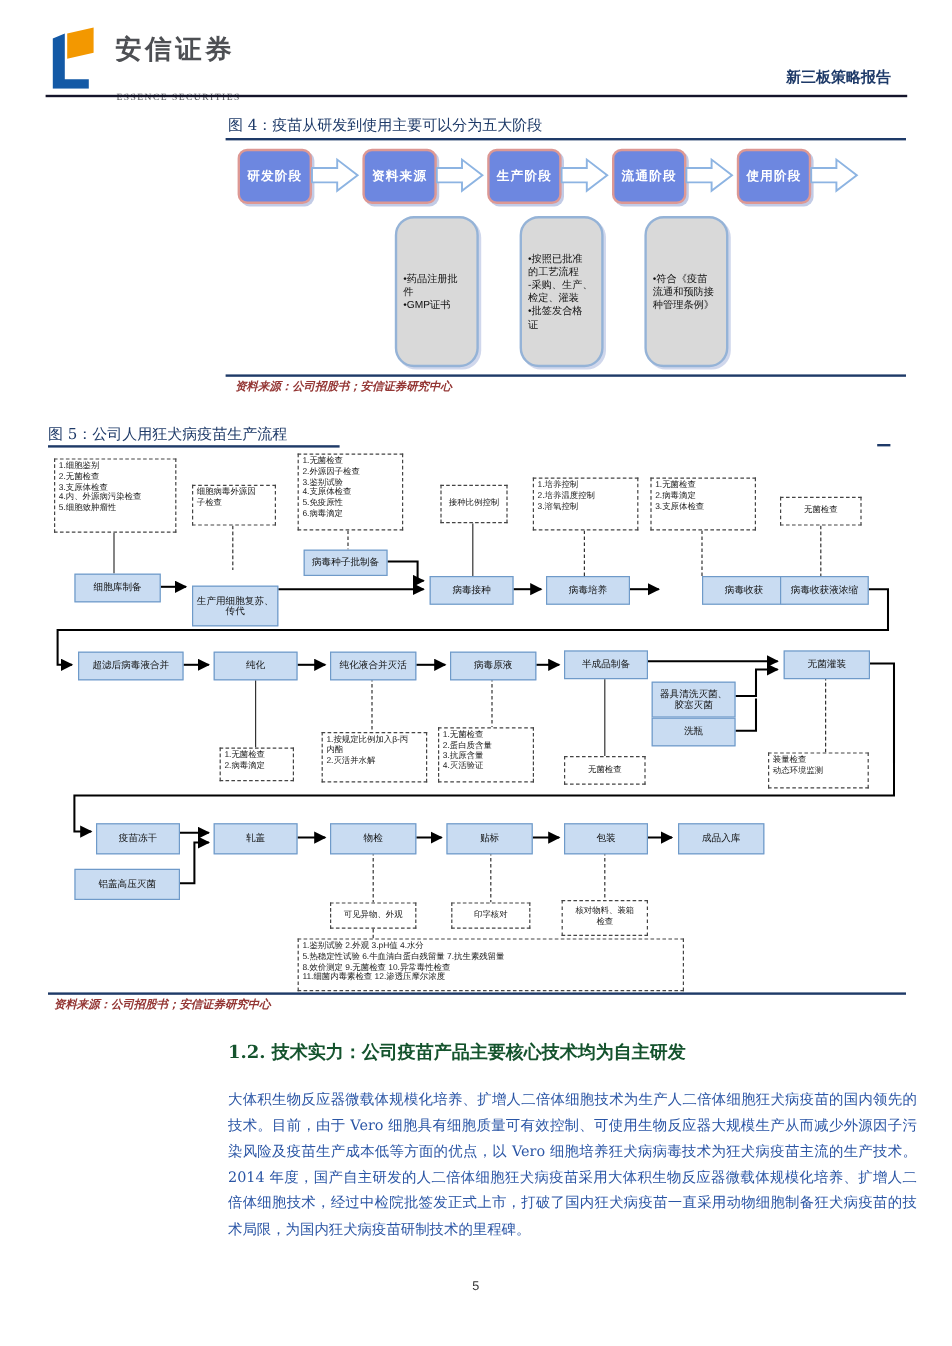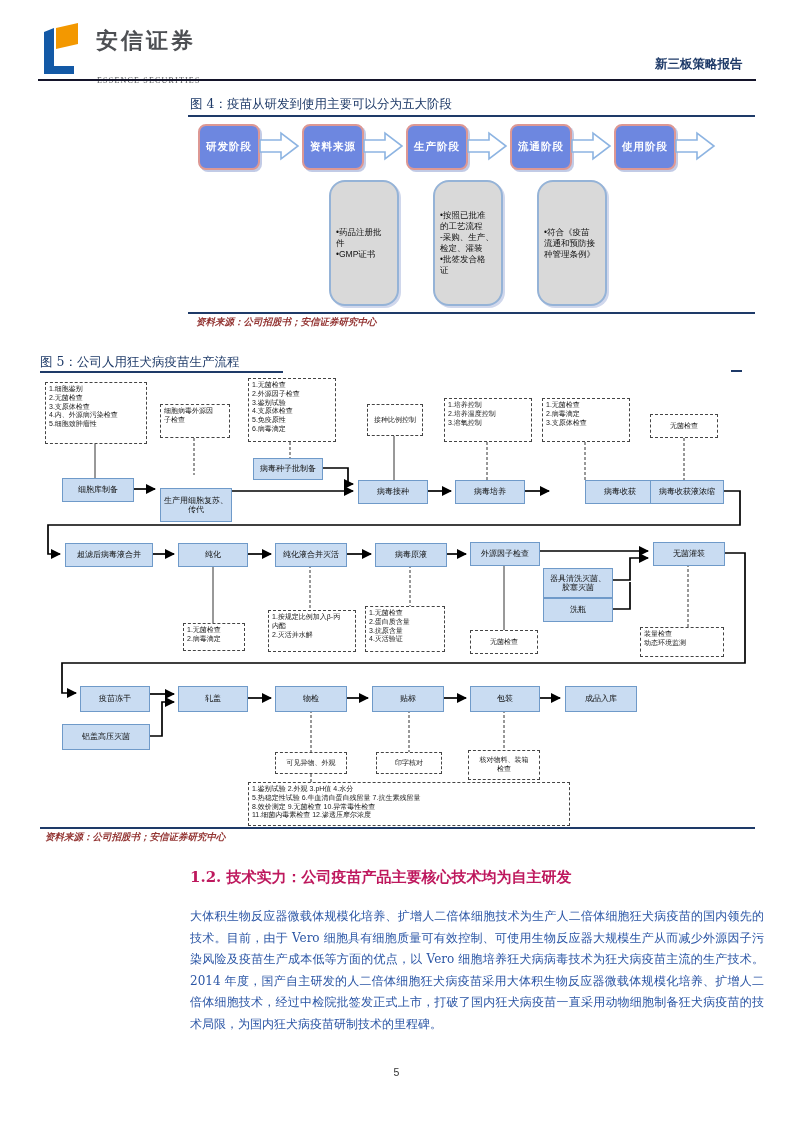--- a/index.html
+++ b/index.html
@@ -23,21 +23,21 @@
   .graybox{position:absolute;width:66px;height:122px;background:#d9d9d9;border:2px solid #95b3d7;border-radius:16px;
            display:flex;align-items:center;box-shadow:2px 2px 0 rgba(120,140,200,.35);}
   .graybox .txt{font-size:8.5px;line-height:11px;color:#111;white-space:pre-line;padding:4px 5px;width:100%;}
   
   .sbox{position:absolute;background:#c9dcf2;border:1.4px solid #6f9ac9;display:flex;align-items:center;justify-content:center;
         text-align:center;font-size:8px;line-height:9.5px;color:#111;white-space:pre-line;}
   .qbox{position:absolute;background:#fff;border:1.2px dashed #444;color:#1a1a1a;font-size:7px;line-height:8.8px;
         white-space:pre-line;padding:2px 3px;box-sizing:border-box;text-align:left;}
   .qbox.c{display:flex;align-items:center;justify-content:center;text-align:center;padding:1px;}
   
-  .sec-heading{font-family:"DejaVu Serif",serif;font-weight:bold;color:#be185d;font-size:15px;white-space:nowrap;}
+  .sec-heading{font-family:"DejaVu Serif",serif;font-weight:bold;color:#14532d;font-size:15px;white-space:nowrap;}
   .bodytext{font-family:"DejaVu Serif",serif;color:#2a55a5;font-size:12px;line-height:21.5px;text-align:justify;}
   .pagenum{font-size:10.5px;color:#333;}
 </style>
 </head>
 <body>
 
 <div class="page">
 
   <div class="abs" style="left:40px;top:22px;width:46px;height:52px;">
     <svg width="46" height="52" viewBox="0 0 46 52">
@@ -188,21 +188,21 @@
     <div class="sbox" style="left:213px;top:86px;width:68px;height:20px;">病毒种子批制备</div>
     <div class="sbox" style="left:318px;top:108px;width:68px;height:22px;">病毒接种</div>
     <div class="sbox" style="left:415px;top:108px;width:68px;height:22px;">病毒培养</div>
     <div class="sbox" style="left:513px;top:108px;width:68px;height:22px;margin-left:32px;">病毒收获</div>
     <div class="sbox" style="left:610px;top:108px;width:72px;height:22px;">病毒收获液浓缩</div>
 
     <div class="sbox" style="left:25px;top:171px;width:86px;height:22px;">超滤后病毒液合并</div>
     <div class="sbox" style="left:138px;top:171px;width:68px;height:22px;">纯化</div>
     <div class="sbox" style="left:235px;top:171px;width:70px;height:22px;">纯化液合并灭活</div>
     <div class="sbox" style="left:335px;top:171px;width:70px;height:22px;">病毒原液</div>
-    <div class="sbox" style="left:430px;top:170px;width:68px;height:22px;">外源因子检查</div>
+    <div class="sbox" style="left:430px;top:170px;width:68px;height:22px;">半成品制备</div>
     <div class="sbox" style="left:613px;top:170px;width:70px;height:22px;">无菌灌装</div>
     <div class="sbox" style="left:503px;top:196px;width:68px;height:28px;">器具清洗灭菌、
 胶塞灭菌</div>
     <div class="sbox" style="left:503px;top:226px;width:68px;height:22px;">洗瓶</div>
 
     <div class="qbox" style="left:143px;top:251px;width:62px;height:28px;">1.无菌检查
 2.病毒滴定</div>
     <div class="qbox" style="left:228px;top:238px;width:88px;height:42px;">1.按规定比例加入β-丙
 内酯
 2.灭活并水解</div>

